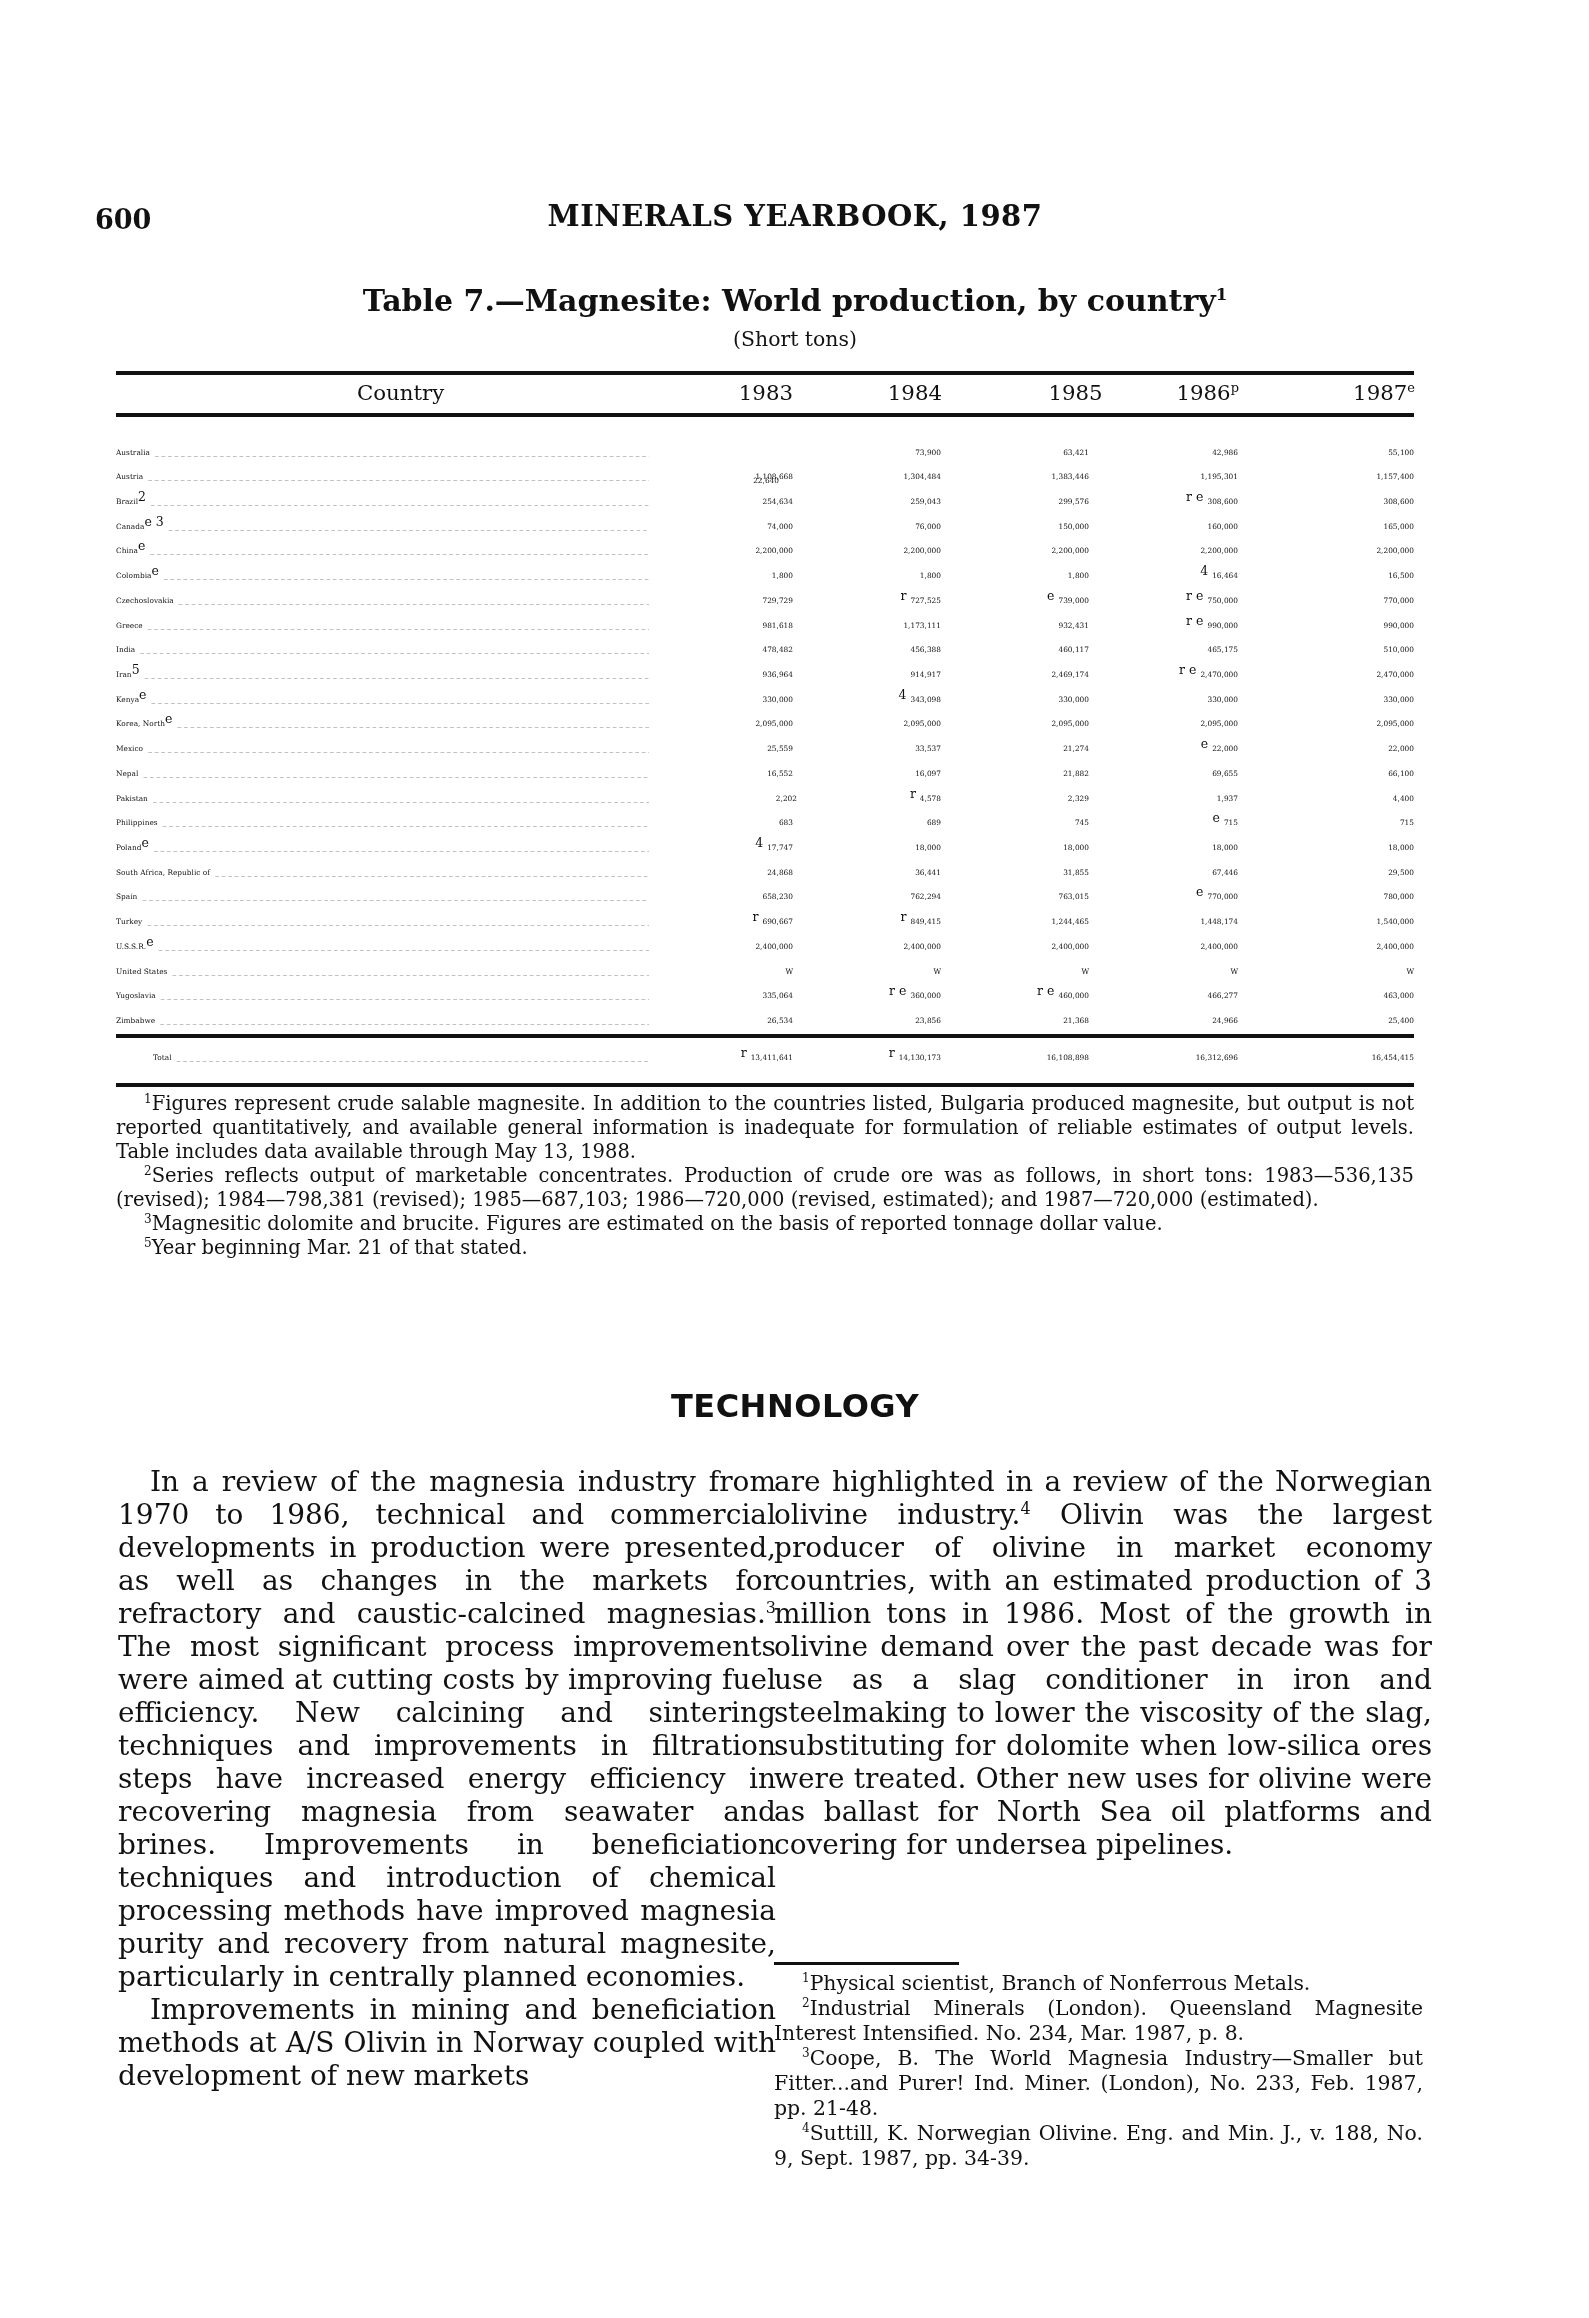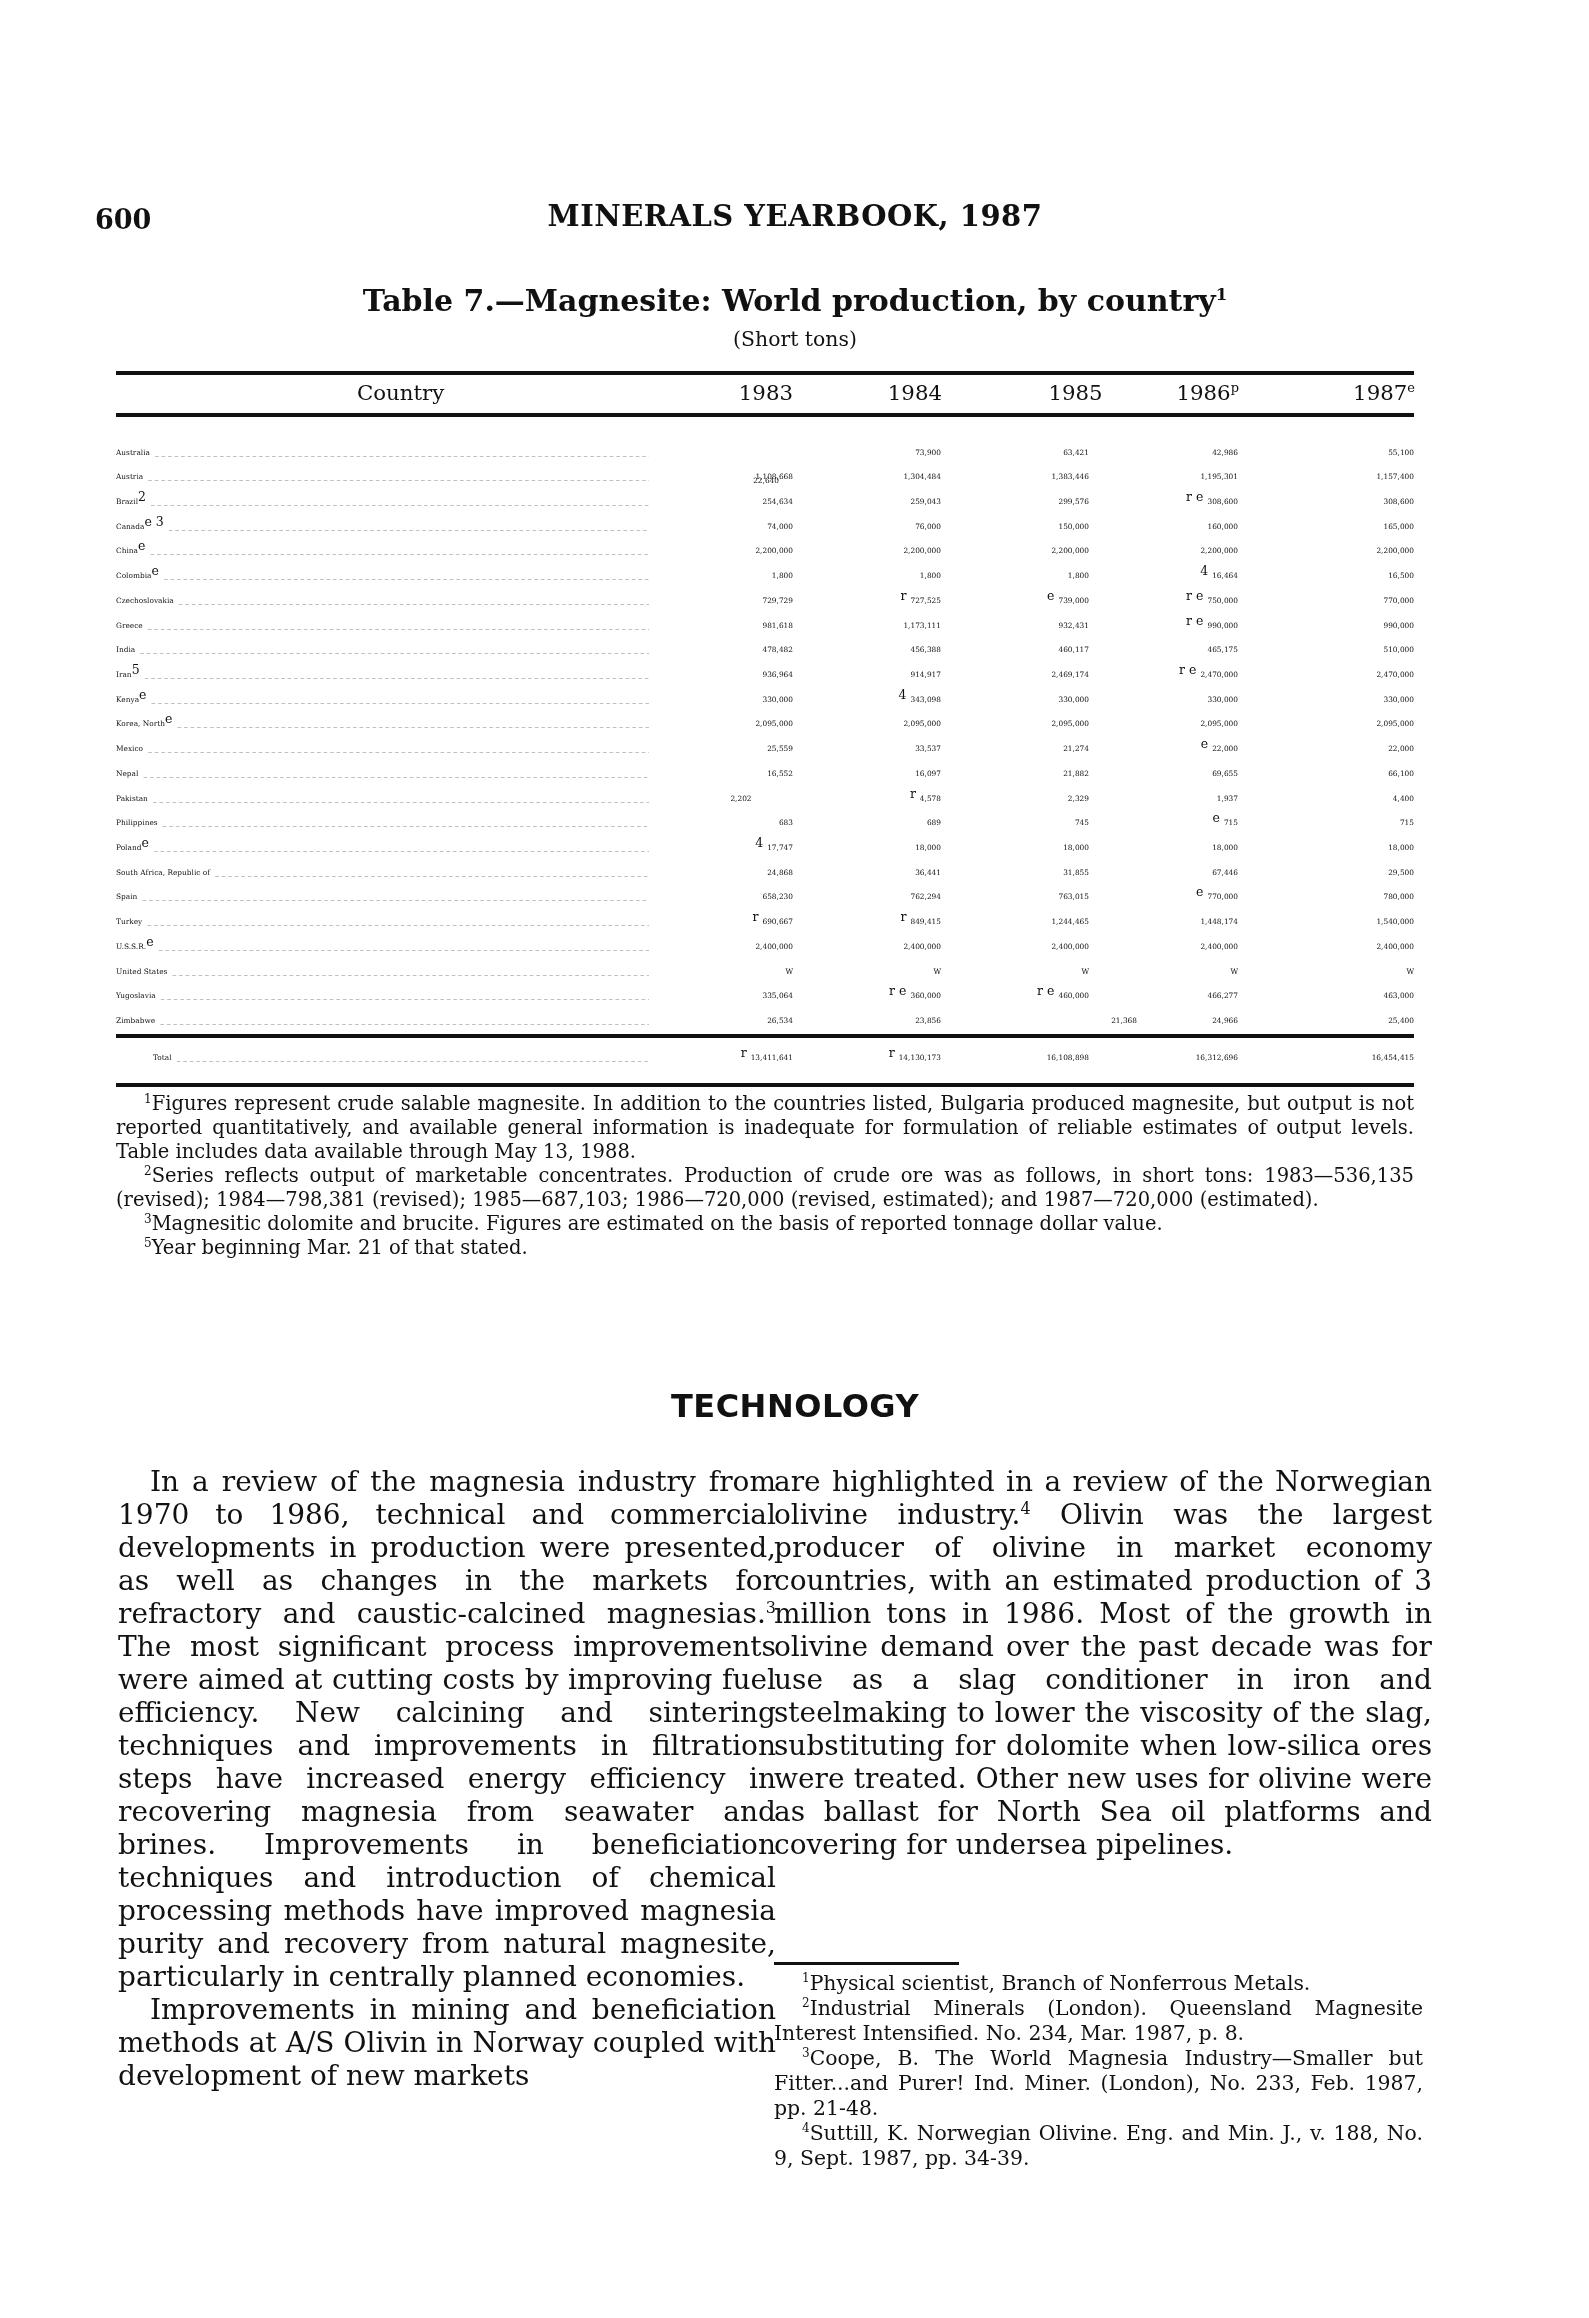--- a/index.html
+++ b/index.html
@@ -167,21 +167,21 @@
     <div class="row" style="top: 762px;">
       <div class="country"><span>Nepal</span><span class="leader"> ________________________________________________________________________________</span></div>
       <div class="val" style="left: 529px;">16,552</div>
       <div class="val" style="left: 677px;">16,097</div>
       <div class="val" style="left: 825px;">21,882</div>
       <div class="val" style="left: 974px;">69,655</div>
       <div class="val" style="left: 1150px;">66,100</div>
     </div>
     <div class="row" style="top: 787px;">
       <div class="country"><span>Pakistan</span><span class="leader"> ________________________________________________________________________________</span></div>
-      <div class="val" style="left: 551px; text-align: center;">2,202</div>
+      <div class="val" style="left: 533px;">2,202</div>
       <div class="val" style="left: 677px;"><sup>r </sup>4,578</div>
       <div class="val" style="left: 825px;">2,329</div>
       <div class="val" style="left: 974px;">1,937</div>
       <div class="val" style="left: 1150px;">4,400</div>
     </div>
     <div class="row" style="top: 811px;">
       <div class="country"><span>Philippines</span><span class="leader"> ________________________________________________________________________________</span></div>
       <div class="val" style="left: 529px;">683</div>
       <div class="val" style="left: 677px;">689</div>
       <div class="val" style="left: 825px;">745</div>
@@ -241,21 +241,21 @@
       <div class="val" style="left: 529px;">335,064</div>
       <div class="val" style="left: 677px;"><sup>r e </sup>360,000</div>
       <div class="val" style="left: 825px;"><sup>r e </sup>460,000</div>
       <div class="val" style="left: 974px;">466,277</div>
       <div class="val" style="left: 1150px;">463,000</div>
     </div>
     <div class="row" style="top: 1009px;">
       <div class="country"><span>Zimbabwe</span><span class="leader"> ________________________________________________________________________________</span></div>
       <div class="val" style="left: 529px;">26,534</div>
       <div class="val" style="left: 677px;">23,856</div>
-      <div class="val" style="left: 873px;">21,368</div>
+      <div class="val" style="left: 825px;">21,368</div>
       <div class="val" style="left: 974px;">24,966</div>
       <div class="val" style="left: 1150px;">25,400</div>
     </div>
     <div class="row total" style="top: 1046px;">
       <div class="country"><span>Total</span><span class="leader"> ________________________________________________________________________________</span></div>
       <div class="val" style="left: 529px;"><sup>r </sup>13,411,641</div>
       <div class="val" style="left: 677px;"><sup>r </sup>14,130,173</div>
       <div class="val" style="left: 825px;">16,108,898</div>
       <div class="val" style="left: 974px;">16,312,696</div>
       <div class="val" style="left: 1150px;">16,454,415</div>

